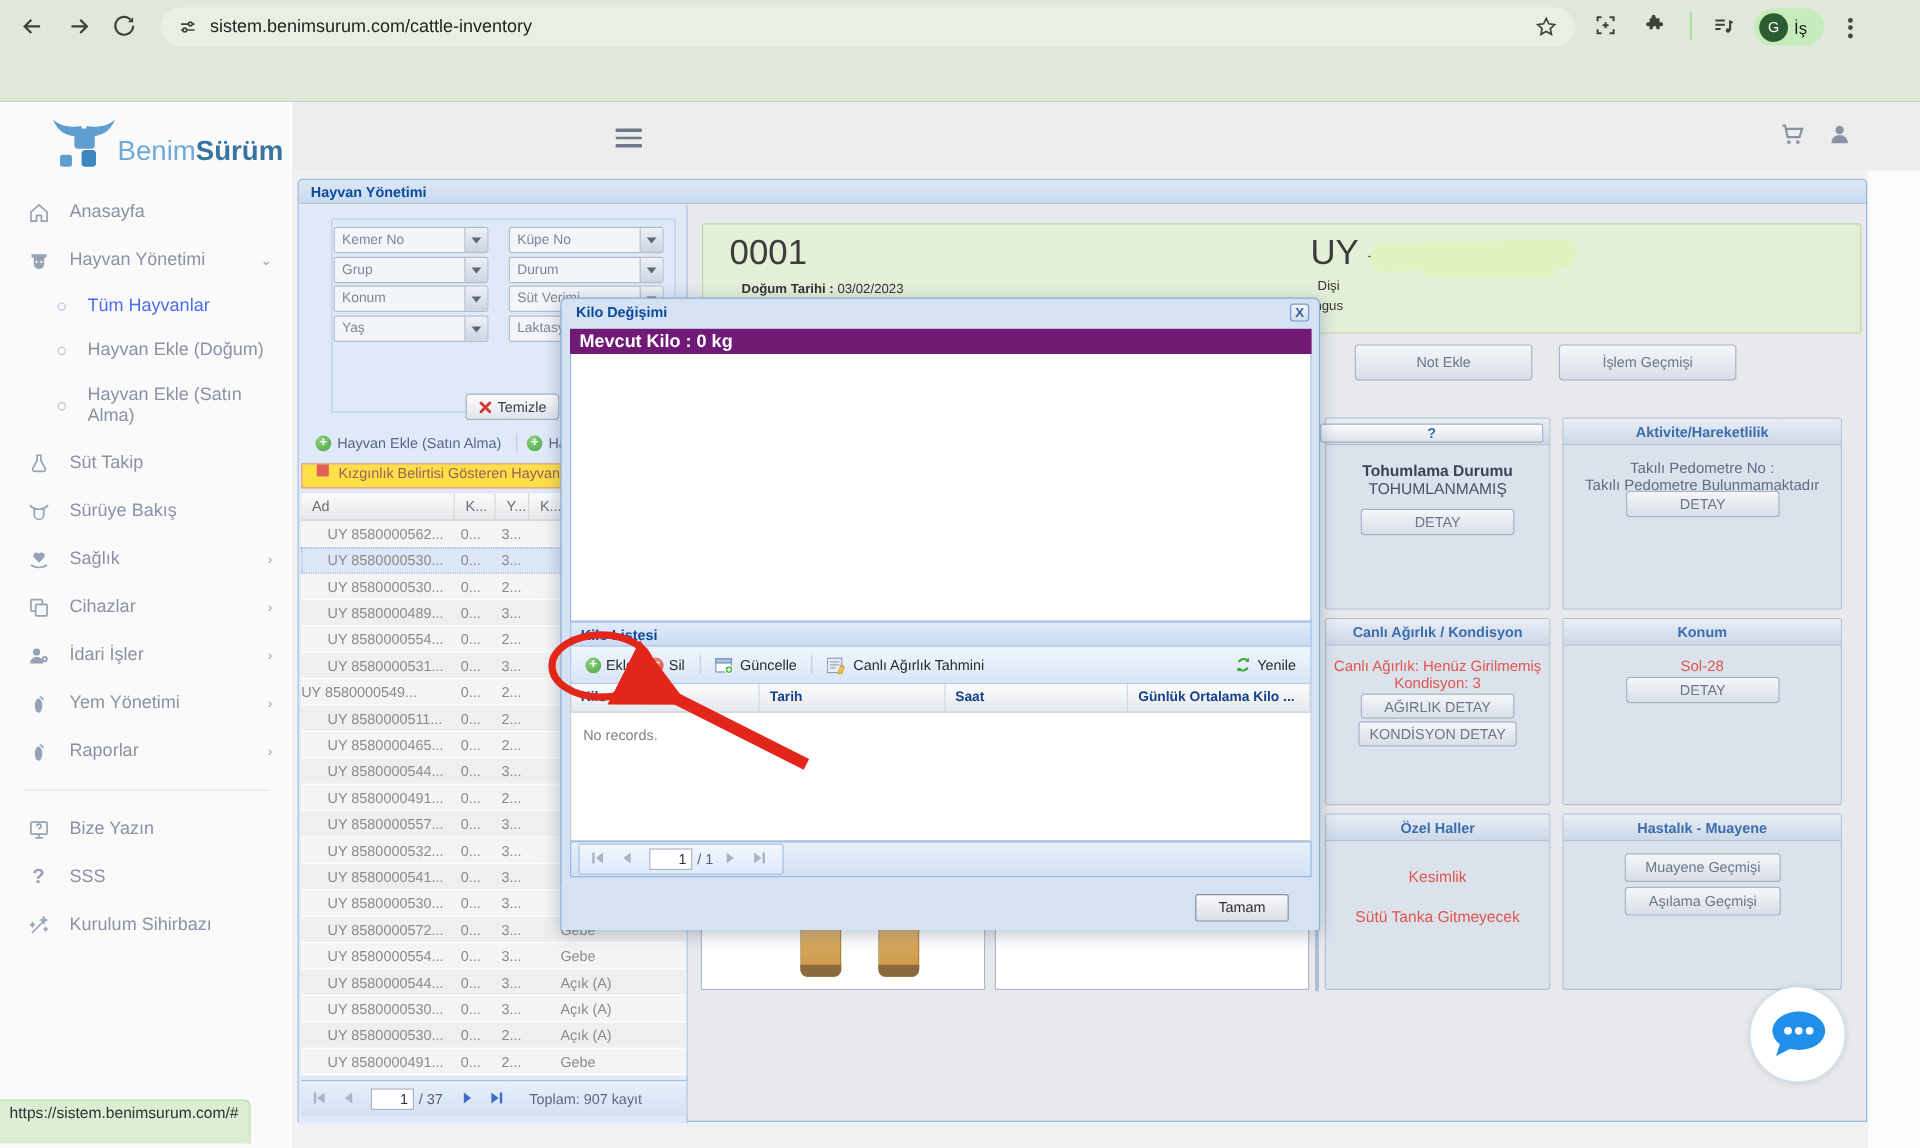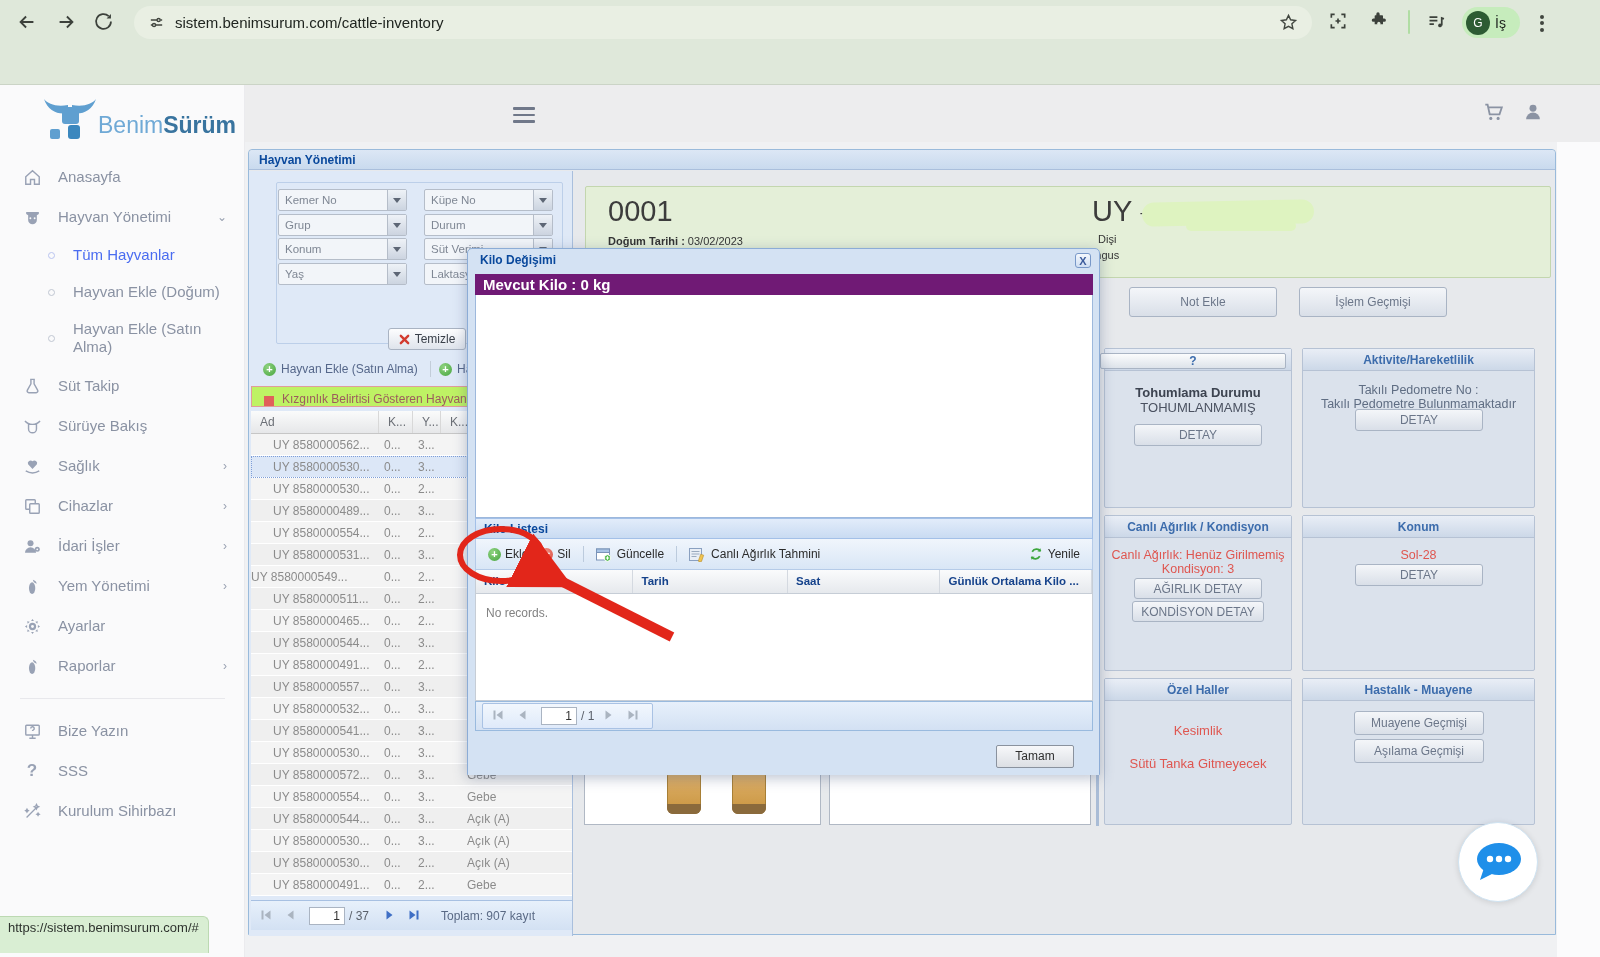--- a/index.html
+++ b/index.html
@@ -62,41 +62,41 @@
   .left-col { position:absolute; left:0; top:21px; width:324px; height:765px; background:#dfe9f7; border-right:1px solid #a9bfdd; }
   .filter-box { position:absolute; left:27px; top:11px; width:287px; height:162px; border:1px solid #bccfe9; border-radius:2px; }
   .xfield { position:absolute; height:22px; border:1px solid #b5bdc9; border-radius:2px; background:#f2f5f9; display:flex; align-items:center; cursor:pointer; }
   .xfield .ph { font-size:11.5px; color:#7f8794; margin-left:6px; flex:1; overflow:hidden; white-space:nowrap; }
   .xfield .trig { width:19px; height:100%; border-left:1px solid #b5bdc9; background:linear-gradient(#eef2f7,#ccd4e0); display:flex; align-items:center; justify-content:center; }
   .xfield .trig b { width:0; height:0; border-left:4px solid transparent; border-right:4px solid transparent; border-top:5px solid #5d6troub; border-top:5px solid #5d6675; }
   .btn { display:flex; align-items:center; justify-content:center; background:linear-gradient(#fdfdfe,#dfe4ec); border:1px solid #a9b3c2; border-radius:3px; color:#3a404a; font-size:12px; cursor:pointer; }
   .tool-link { display:flex; align-items:center; font-size:12px; color:#55678a; cursor:pointer; white-space:nowrap; }
   .plus-ic { width:13px; height:13px; border-radius:50%; background:radial-gradient(circle at 35% 30%,#8ed27f,#47a53f); color:#fff; font-size:11px; line-height:12px; text-align:center; margin-right:5px; flex:none; font-weight:bold; }
   .minus-ic { width:13px; height:13px; border-radius:50%; background:radial-gradient(circle at 35% 30%,#f09a8d,#d8453a); color:#fff; font-size:11px; line-height:11px; text-align:center; margin-right:5px; flex:none; font-weight:bold; }
-  .heatbar { position:absolute; left:2px; top:215px; width:320px; height:21px; background:#bef264; border:1px solid #e09c9c; display:flex; align-items:flex-end; cursor:pointer; }
+  .heatbar { position:absolute; left:2px; top:215px; width:320px; height:21px; background:#fde047; border:1px solid #e09c9c; display:flex; align-items:flex-start; cursor:pointer; }
   .heatbar i { width:10px; height:10px; background:#e0605a; margin:0 8px 0 12px; }
   .heatbar span { font-size:12px; color:#9c5c5c; }
 
   .grid-header { position:absolute; left:2px; top:240px; width:321px; height:23px; background:linear-gradient(#fafbfb,#e6e7e9); border-bottom:1px solid #c6c6c6; display:flex; }
   .grid-header .hc { font-size:12px; color:#6b6f76; padding:4px 0 0 9px; border-right:1px solid #d8d8d8; overflow:hidden; white-space:nowrap; }
   .grid-body { position:absolute; left:2px; top:263px; width:321px; height:462px; background:#fff; overflow:hidden; }
   .grow { display:flex; height:22px; background:#f4f4f4; border-bottom:1px solid #fff; cursor:pointer; }
   .grow.alt { background:#efefef; }
   .grow.sel { background:#dce7f7; outline:1px dotted #7e9ed8; outline-offset:-1px; }
   .grow .gc { font-size:12px; color:#8b8b8b; padding-top:4px; overflow:hidden; white-space:nowrap; }
   .pager { position:absolute; left:2px; top:729px; width:321px; height:30px; background:linear-gradient(#e7f0fb,#d3e1f3); border-top:1px solid #a7c0e2; display:flex; align-items:center; }
   .pg-ic { width:16px; height:16px; margin-left:8px; cursor:pointer; }
   .pg-input { width:36px; height:18px; border:1px solid #aab4c2; background:#fff; font-size:12px; color:#333; text-align:right; padding-right:4px; margin:0 4px 0 10px; font-family:"Liberation Sans",sans-serif; }
   .pg-text { font-size:12px; color:#5b616b; }
   .pg-total { font-size:12px; color:#5a6a85; margin-left:18px; }
 
   
   .greenpanel { position:absolute; left:336px; top:36px; width:966px; height:92px; background:#e4efd8; border:1px solid #c3d6ae; border-radius:2px; }
   .tagnum { position:absolute; left:22px; top:8px; font-size:29px; color:#3c3c3c; font-family:"Liberation Sans",sans-serif; }
-  .birth { position:absolute; left:22px; top:48px; font-size:11px; color:#333; }
+  .birth { position:absolute; left:32px; top:48px; font-size:11px; color:#333; }
   .birth b { font-weight:bold; }
   .gname { position:absolute; left:506px; top:8px; font-size:29px; color:#3c3c3c; }
   .scribble { position:absolute; left:556px; top:14px; width:172px; height:24px; background:#def3c0; border-radius:12px; transform:rotate(-1.2deg); }
   .scribble2 { position:absolute; left:600px; top:34px; width:110px; height:10px; background:#def3c0; border-radius:6px; }
   .gsex { position:absolute; left:512px; top:46px; font-size:11px; color:#333; }
   .gbreed { position:absolute; left:502px; top:62px; font-size:11px; color:#333; }
   .detailbtn { position:absolute; background:linear-gradient(#f4f6f9,#d9dfe8); border:1px solid #a9b4c4; border-radius:3px; color:#6b7689; font-size:12px; display:flex; align-items:center; justify-content:center; cursor:pointer; }
 
   .card { position:absolute; background:#dbe2ec; border:1px solid #b6c2d4; border-radius:2px; }
   .card-h { height:22px; background:linear-gradient(#e9eef6,#ccd8e8); border-bottom:1px solid #b6c2d4; position:relative; }
@@ -318,30 +318,20 @@
         </div>
         <div class="nav-item">
           <span class="nico ico">
             <svg width="19" height="19" viewBox="0 0 24 24" fill="none" stroke="currentColor" stroke-width="1.8">
               <ellipse cx="11.5" cy="14" rx="4" ry="7.5" fill="currentColor" stroke="none"></ellipse>
               <path d="M12.5 3.5c3 .8 4.5 2.8 4.8 5-3-.8-4.5-2.8-4.8-5z" fill="currentColor" stroke="none"></path>
             </svg>
           </span>
           <span class="nav-label">Yem Yönetimi</span>
           <span class="chev">›</span>
-        </div>
-        <div class="nav-item">
-          <span class="nico ico">
-            <svg width="19" height="19" viewBox="0 0 24 24" fill="none" stroke="currentColor" stroke-width="1.8">
-              <path d="M12 2.5l1.8 2.7h-3.6zM12 21.5l-1.8-2.7h3.6zM2.5 12l2.7-1.8v3.6zM21.5 12l-2.7 1.8v-3.6zM5.3 5.3l3.2.6-2.6 2.6zM18.7 18.7l-3.2-.6 2.6-2.6zM18.7 5.3l-.6 3.2-2.6-2.6zM5.3 18.7l.6-3.2 2.6 2.6z" fill="currentColor" stroke="none"></path>
-              <circle cx="12" cy="12" r="4.6" fill="currentColor" stroke="none"></circle>
-              <circle cx="12" cy="12" r="1.8" fill="#fafafb" stroke="none"></circle>
-            </svg>
-          </span>
-          <span class="nav-label">Ayarlar</span>
         </div>
         <div class="nav-item">
           <span class="nico ico">
             <svg width="19" height="19" viewBox="0 0 24 24" fill="none" stroke="currentColor" stroke-width="1.8">
               <ellipse cx="11.5" cy="14" rx="4" ry="7.5" fill="currentColor" stroke="none"></ellipse>
               <path d="M12.5 3.5c3 .8 4.5 2.8 4.8 5-3-.8-4.5-2.8-4.8-5z" fill="currentColor" stroke="none"></path>
             </svg>
           </span>
           <span class="nav-label">Raporlar</span>
           <span class="chev">›</span>

